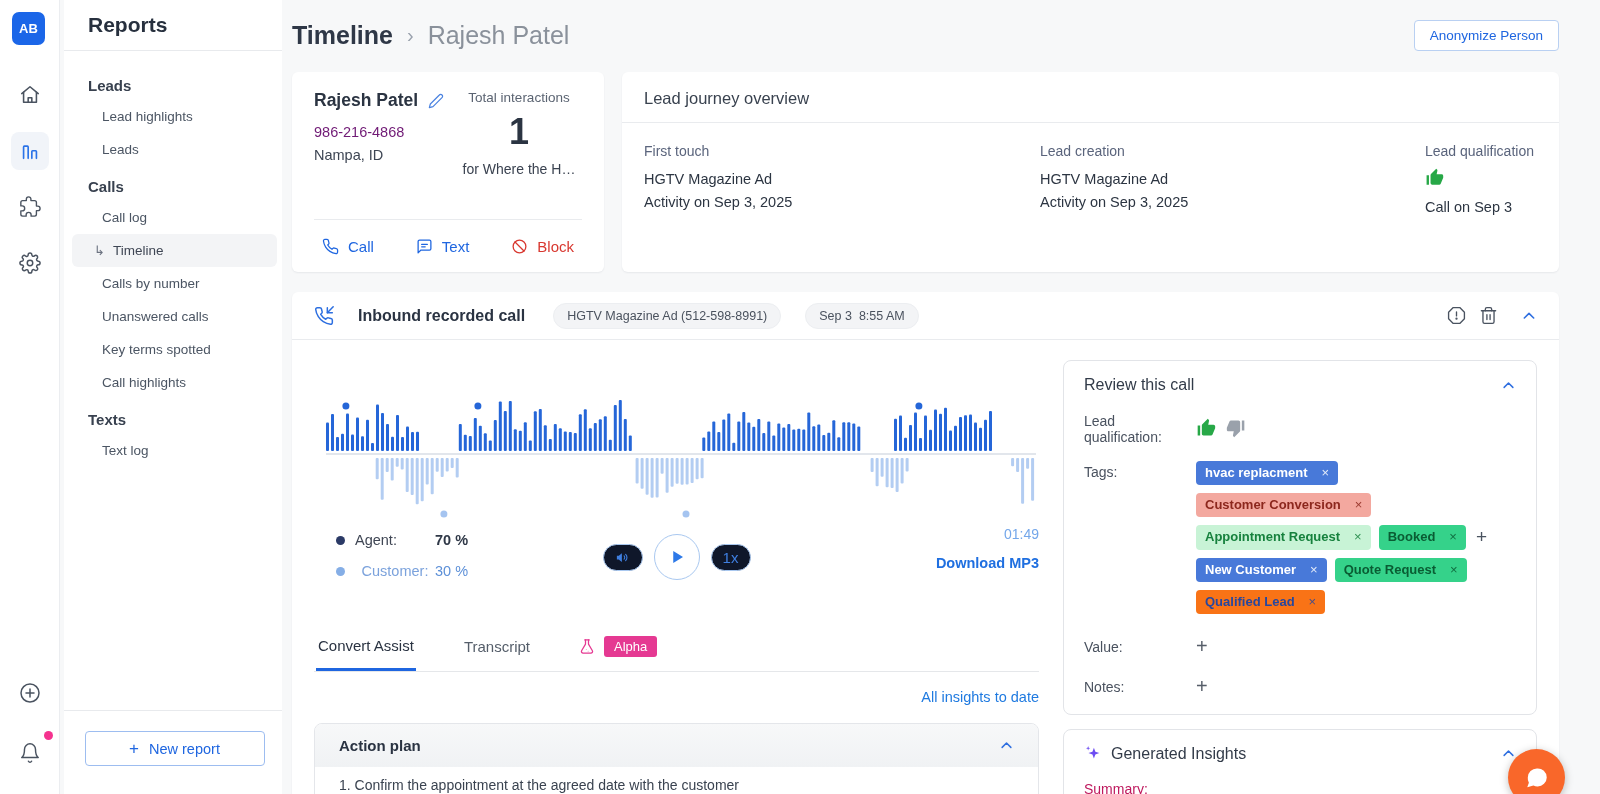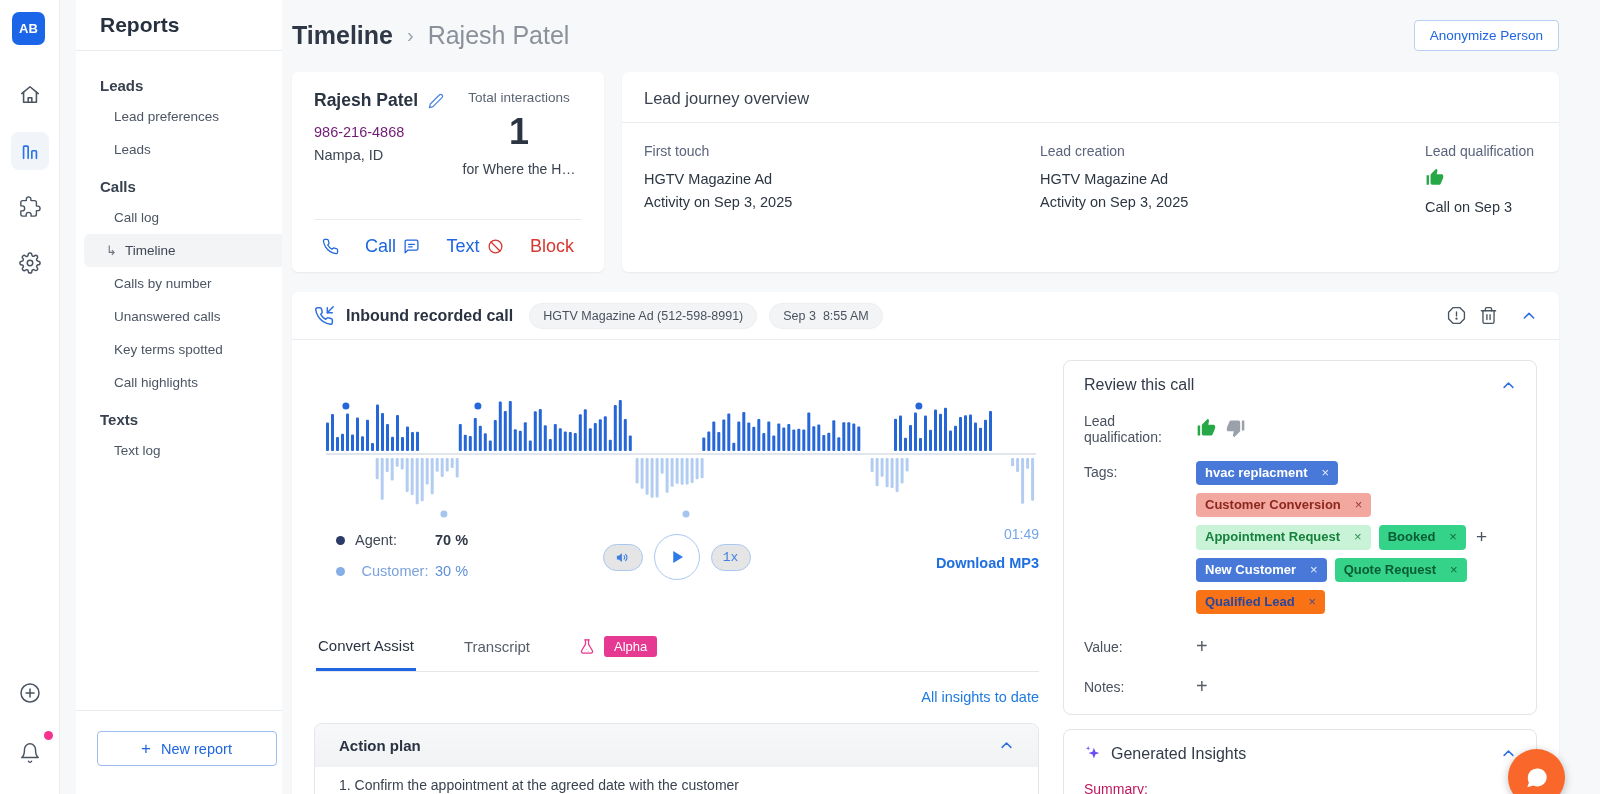--- a/index.html
+++ b/index.html
@@ -18,21 +18,21 @@
   .rail-btn { width:38px; height:38px; border-radius:8px; display:flex; align-items:center;
     justify-content:center; color:#4a5360; }
   .rail-btn.active { background:#f1f4f9; color:#2b73e8; }
   .rail-bottom { position:absolute; bottom:22px; left:0; width:60px; display:flex;
     flex-direction:column; align-items:center; gap:22px; }
   .bell-wrap { position:relative; }
   .bell-dot { position:absolute; top:-3px; right:-4px; width:9px; height:9px; border-radius:50%;
     background:#f5338f; }
 
   
-  .sidebar { position:absolute; left:76px; top:0; width:222px; height:794px; background:#fff;
+  .sidebar { position:absolute; left:64px; top:0; width:222px; height:794px; background:#fff;
     border-right:1px solid #e8eaed; }
   .sidebar-title { font-size:21px; font-weight:700; color:#27303e; padding:13px 24px 13px 24px;
     border-bottom:1px solid #e8eaed; }
   .sidebar-sections { padding:14px 0 0 0; }
   .nav-section-header { font-size:15px; font-weight:700; color:#38414f; padding:12px 24px 6px 24px; }
   .nav-item { font-size:13.5px; color:#4b5563; padding:9px 10px 9px 30px; margin:0 8px;
     border-radius:6px; display:flex; align-items:center; gap:8px; cursor:pointer; }
   .nav-item.active { background:#f3f4f6; color:#3f4654; font-weight:500; padding-left:22px; }
   .nav-item .arrow { color:#6b7280; font-size:13px; }
   .sidebar-footer { position:absolute; bottom:0; left:0; width:100%; border-top:1px solid #e8eaed;
@@ -60,37 +60,37 @@
   .lead-name-row { display:flex; align-items:center; gap:10px; }
   .lead-name { font-size:17.5px; font-weight:700; color:#2b3442; }
   .lead-phone { font-size:14.5px; color:#701a75; margin-top:13px; }
   .lead-loc { font-size:14.5px; color:#3d4553; margin-top:7px; }
   .lead-right { margin-left:auto; width:126px; text-align:center; }
   .ti-label { font-size:13.5px; color:#5b6472; }
   .ti-value { font-size:36px; font-weight:700; color:#2b3442; margin-top:6px; }
   .ti-context { font-size:14px; color:#3a4250; margin-top:8px; }
   .lead-actions { border-top:1px solid #e9ebee; height:53px; display:flex; align-items:center;
     justify-content:space-between; padding:0 8px; }
-  .lead-action { display:flex; align-items:center; gap:26px; font-size:18px; color:#1f66e0; }
+  .lead-action { display:flex; align-items:center; gap:9px; font-size:15px; color:#1f66e0; }
   .lead-action.danger { color:#d8372f; }
 
   .journey-card { flex:1; }
   .journey-title { font-size:16.5px; font-weight:500; color:#39424f; padding:17px 22px 14px 22px;
     border-bottom:1px solid #e9ebee; }
   .journey-body { display:flex; padding:20px 22px; }
   .j-col .j-label { font-size:14px; color:#5a647c; margin-bottom:9px; }
   .j-line { font-size:14.5px; color:#2c3542; line-height:1.62; display:flex; align-items:center; gap:7px; }
   .j-col1 { width:396px; }
   .j-col2 { flex:1; }
   .j-col3 { margin-left:auto; width:112px; }
   .thumb-up-lg { margin:3px 0 5px 0; color:#27a847; }
 
   
   .call-card { margin-top:20px; min-height:560px; }
-  .call-header { display:flex; align-items:center; gap:12px; padding:13px 22px; height:48px;
+  .call-header { display:flex; align-items:center; gap:24px; padding:13px 22px; height:48px;
     border-bottom:1px solid #e9ebee; }
   .call-title { font-size:16px; font-weight:700; color:#2a3342; margin-right:4px; }
   .pill { background:#f3f4f6; border:1px solid #eceef1; border-radius:15px; padding:5px 13px;
     font-size:12.5px; color:#4a525e; white-space:pre; }
   .call-header-icons { margin-left:auto; display:flex; align-items:center; gap:13px; color:#4a5360; }
   .call-header-icons .chev { color:#2f6fe0; margin-left:10px; }
 
   .call-body { display:flex; padding:0 22px; }
   .call-left { width:762px; padding-right:24px; }
   .call-right { flex:1; }
@@ -104,22 +104,22 @@
   .stat-row.customer .stat-dot { background:#85aee6; }
   .stat-row.agent .stat-label { color:#3f4654; }
   .stat-row.customer .stat-label { color:#7ba2dc;text-align:center; }
   .stat-label { font-size:14.5px; width:80px; }
   .stat-row.agent .stat-value { color:#2f3847; font-weight:700; }
   .stat-row.customer .stat-value { color:#5d90d8; font-weight:500; }
   .stat-value { font-size:14.5px; }
   .player { position:absolute; left:50%; top:8px; transform:translateX(-50%); display:flex;
     align-items:center; gap:11px; }
   .vol-btn,.speed-btn { width:40px; height:27px; border-radius:14px; border:1.5px solid #a9c8f0;
-    background:#e5e5e5; color:#3f7fe0; display:flex; align-items:center; justify-content:center;
-    font-size:13px;font-family:Liberation Mono, monospace; }
+    background:#0f172a; color:#3f7fe0; display:flex; align-items:center; justify-content:center;
+    font-size:15px; }
   .play-btn { width:46px; height:46px; border-radius:50%; border:1.5px solid #a9c8f0;
     background:#fff; display:flex; align-items:center; justify-content:center; }
   .time-dl { position:absolute; right:0; top:0; text-align:right; }
   .duration { font-size:14px; color:#74a7ea; }
   .download { font-size:14.5px; font-weight:700; color:#1f6fe0; margin-top:13px; cursor:pointer; }
 
   .tabs-row { display:flex; align-items:center; gap:46px; margin-top:44px;
     border-bottom:1px solid #e5e7ea; padding-left:2px; }
   .tab { font-size:15px; color:#555e6a; padding:0 2px 14px 2px; cursor:pointer; }
   .tab.active { color:#2a3342; font-weight:500; border-bottom:3px solid #1f66e0; margin-bottom:-1px; }
@@ -214,21 +214,21 @@
       <span class="bell-dot"></span>
     </button>
   </div>
 </div>
 
 <div class="sidebar">
   <div class="sidebar-title">Reports</div>
   <div class="sidebar-sections">
       <div class="nav-section-header">Leads</div>
       <div class="nav-item">
-        <span>Lead preferences</span>
+        <span>Lead highlights</span>
       </div>
       <div class="nav-item">
         <span>Leads</span>
       </div>
       <div class="nav-section-header">Calls</div>
       <div class="nav-item">
         <span>Call log</span>
       </div>
       <div class="nav-item active">
         <span class="arrow">↳</span>

